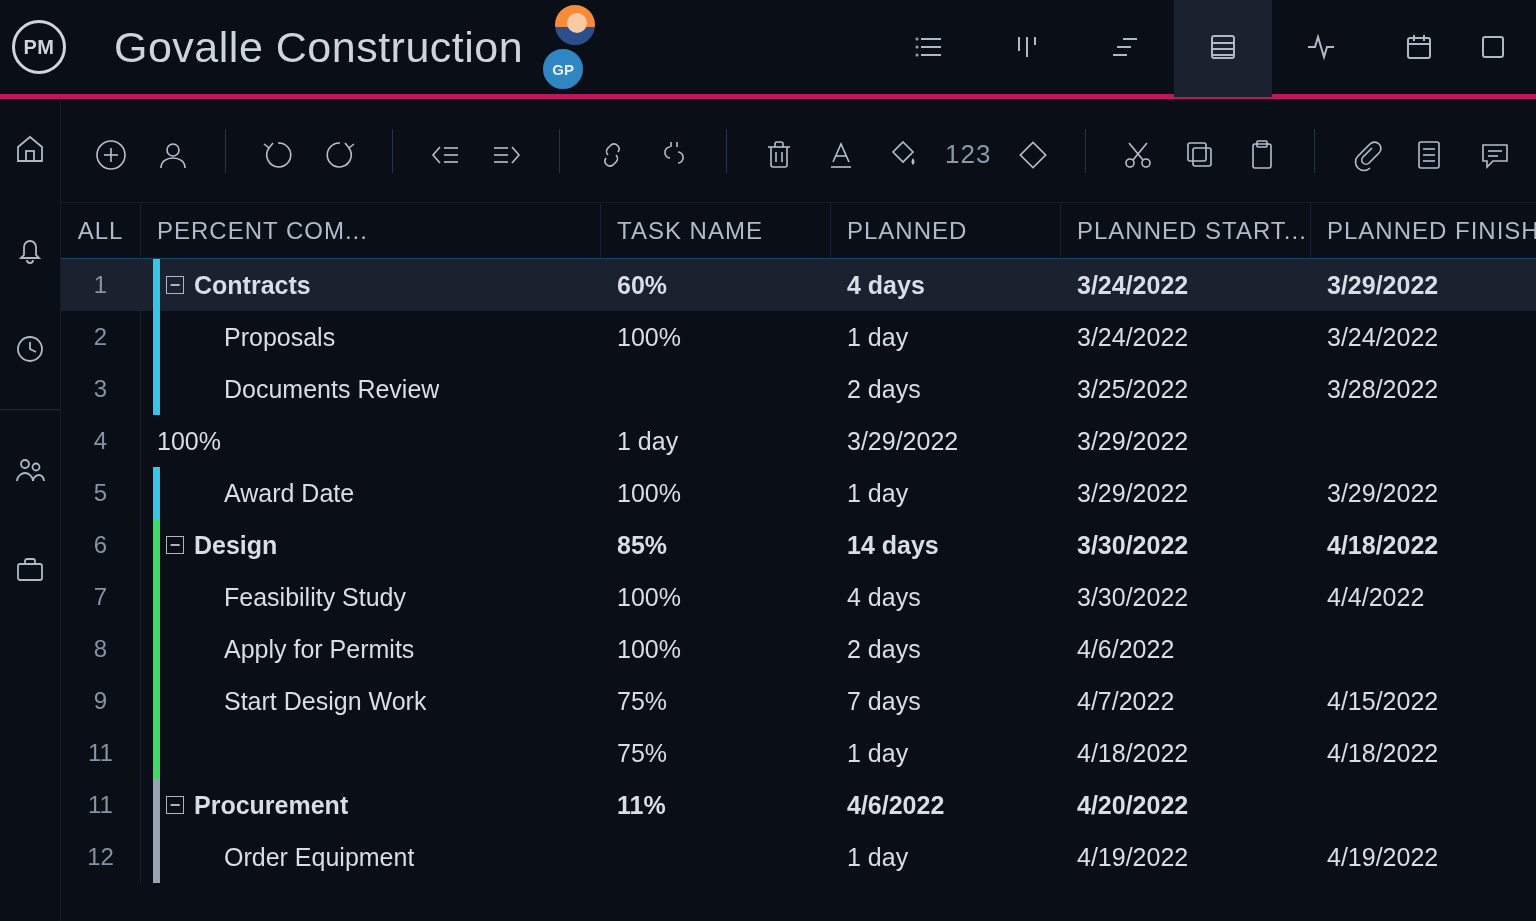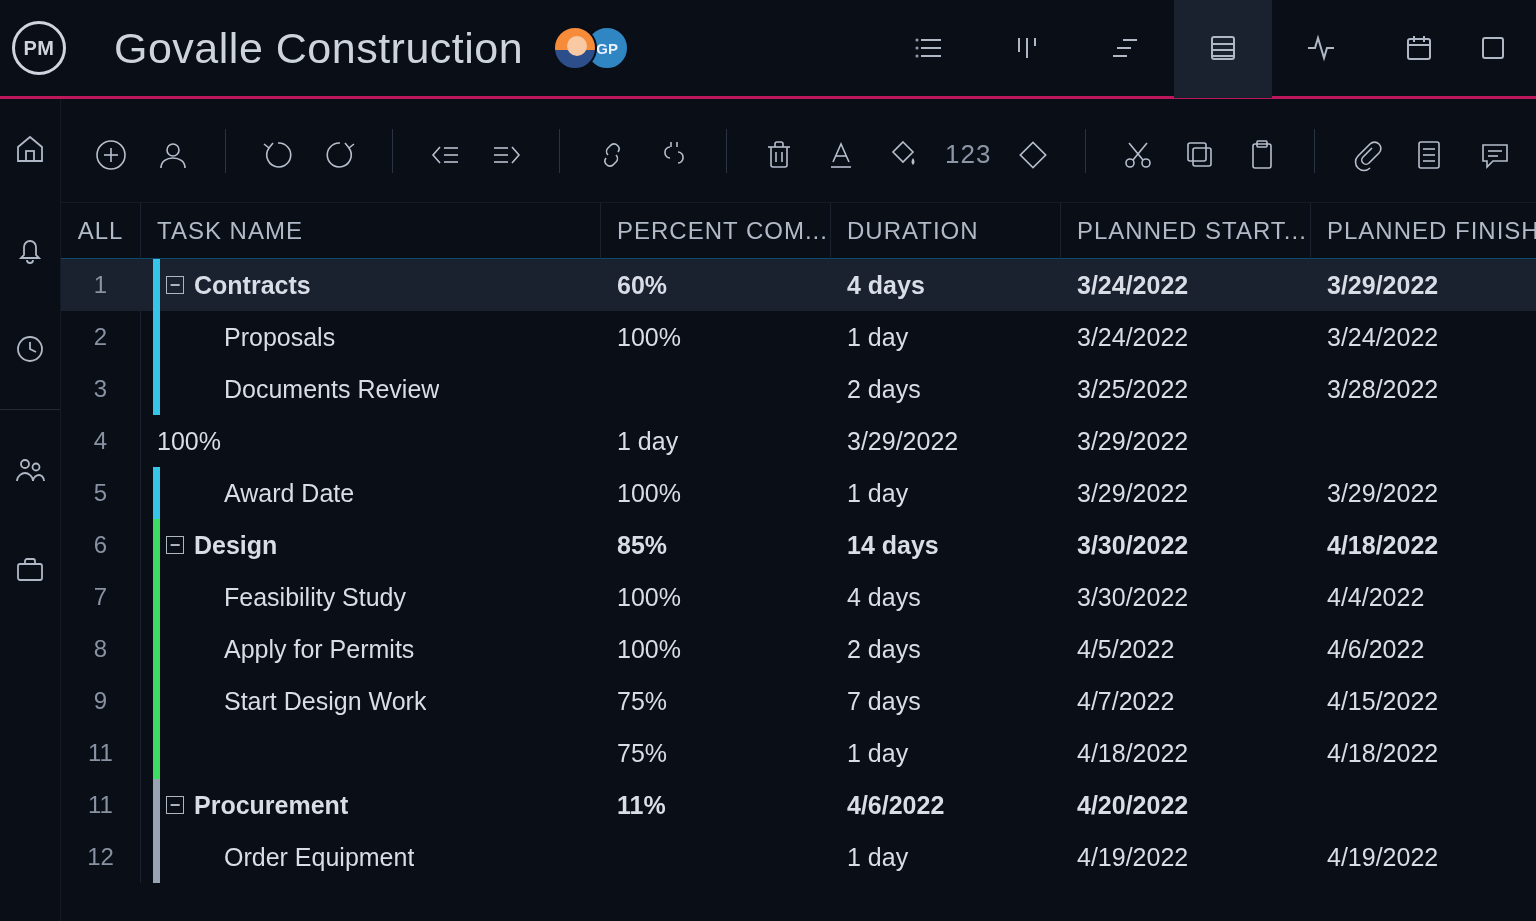--- a/index.html
+++ b/index.html
@@ -10,40 +10,41 @@
     background: #0a0e17;
     color: #d8dde6;
     font-family: -apple-system, BlinkMacSystemFont, "Segoe UI", Helvetica, Arial, sans-serif;
   }
   
   .header {
     height: 99px;
     display: flex;
     align-items: center;
     padding: 0 18px 0 12px;
-    border-bottom: 3px solid #be185d;
+    border-bottom: 5px solid #be185d;
   }
   .logo {
     width: 54px; height: 54px;
     border: 3px solid #cfd5de;
     border-radius: 50%;
     display: flex; align-items: center; justify-content: center;
     font-weight: 700; font-size: 20px; color: #cfd5de;
     margin-right: 48px;
     letter-spacing: 0.5px;
   }
   .project-title {
     font-size: 43px;
     font-weight: 400;
     color: #ced4de;
     letter-spacing: 0.5px;
   }
   .avatars {
     display: flex;
     margin-left: 30px;
+    flex-direction: column;
   }
   .avatar {
     width: 44px; height: 44px; border-radius: 50%;
     display: flex; align-items: center; justify-content: center;
     font-size: 15px; font-weight: 600;
     border: 2px solid #0a0e17;
   }
   .avatar.face {
     background: linear-gradient(180deg,#f68b3a 0 55%, #2c4e8a 55%);
     position: relative;
@@ -428,23 +429,23 @@
             <path d="M5 7h24v16H15l-6 6v-6H5z"></path>
             <line x1="10" y1="13" x2="24" y2="13"></line>
             <line x1="10" y1="18" x2="20" y2="18"></line>
           </svg>
         </div>
     </div>
 
     <div class="table">
       <div class="thead">
         <div class="col-all">ALL</div>
+        <div>PERCENT COM...</div>
         <div>TASK NAME</div>
-        <div>PERCENT COM...</div>
-        <div>DURATION</div>
+        <div>PLANNED</div>
         <div>PLANNED START...</div>
         <div>PLANNED FINISH</div>
       </div>
       <div class="tbody" id="tbody">
           <div class="trow group selected">
             <div class="cell-num">1</div>
             <div class="cell-name">
               <span class="color-bar" style="background: rgb(52, 197, 232);"></span>
               <span class="expander">−</span>
               <span class="task-label">Contracts</span>
@@ -523,21 +524,20 @@
           </div>
           <div class="trow">
             <div class="cell-num">8</div>
             <div class="cell-name">
               <span class="color-bar" style="background: rgb(61, 220, 98);"></span>
               <span class="indent"></span>
               <span class="task-label">Apply for Permits</span>
             </div>
             <div>100%</div>
             <div>2 days</div>
-            <div>4/5/2022</div>
             <div>4/6/2022</div>
           </div>
           <div class="trow">
             <div class="cell-num">9</div>
             <div class="cell-name">
               <span class="color-bar" style="background: rgb(61, 220, 98);"></span>
               <span class="indent"></span>
               <span class="task-label">Start Design Work</span>
             </div>
             <div>75%</div>

